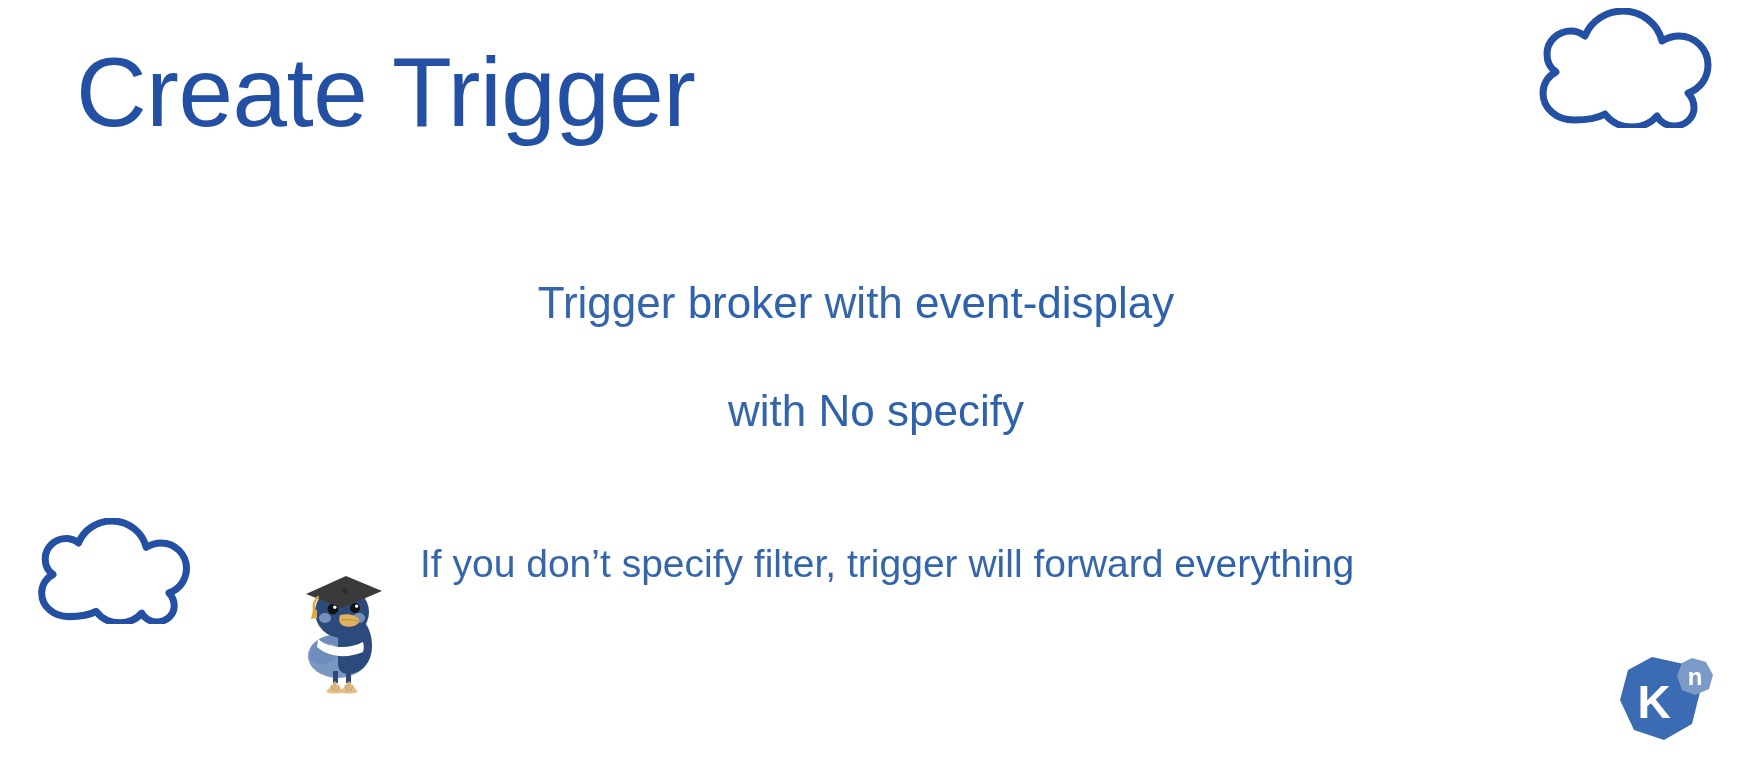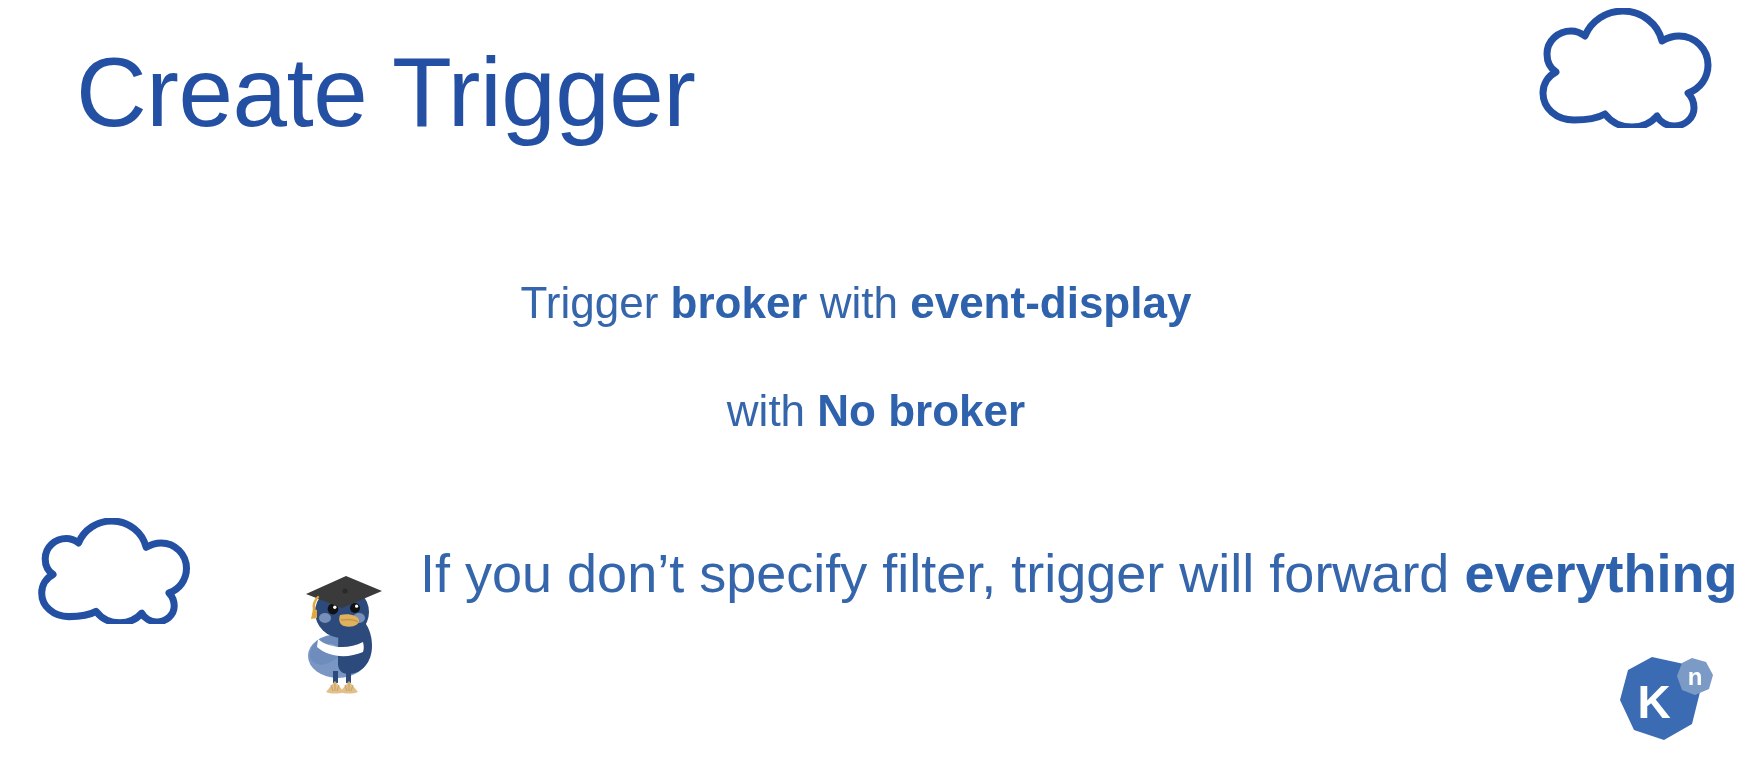--- a/index.html
+++ b/index.html
@@ -34,39 +34,39 @@
   
   .body-line {
     position: absolute;
     font-size: 44px;
     font-weight: 400;
     color: #3566AC;
     white-space: nowrap;
     line-height: 1.25;
   }
   .body-line b {
-    font-weight: 700;
+    font-weight: 400;
     color: #2F62AC;
   }
   #body-line-1 {
     left: 0;
     top: 275px;
     width: 1712px;
     text-align: center;
   }
   #body-line-2 {
     left: 0;
     top: 383px;
     width: 1752px;
     text-align: center;
   }
   #body-line-3 {
     left: 420px;
     top: 540px;
-    font-size: 54px;
+    font-size: 39px;
   }
 
   
   .cloud {
     position: absolute;
   }
   #cloud-top-right {
     left: 1516px;
     top: 8px;
     width: 196px;
@@ -143,21 +143,21 @@
                C178 110 169 118 158 118
                C151 118 144 114 141 108
                C135 115 126 119 116 119
                C105 119 95 114 89 106
                C82 110 70 112 58 112 Z" fill="none" stroke="#2450A4" stroke-width="8" stroke-linejoin="round"></path>
     </svg>
   </div>
 
   <div class="body-line" id="body-line-1"><span>Trigger </span><b>broker</b><span> with </span><b>event-display</b></div>
 
-  <div class="body-line" id="body-line-2"><span>with </span><b>No broker</b></div>
+  <div class="body-line" id="body-line-2"><span>with </span><b>No specify</b></div>
 
   <div id="bird-mascot">
     <svg viewBox="0 0 86 126" width="86" height="126" aria-hidden="true">
 
       <ellipse cx="38" cy="86" rx="30" ry="22" fill="#7A97C4"></ellipse>
       <path d="M10 86 C10 74 20 66 32 66 C40 66 46 70 49 76
                C44 84 34 92 22 95 C15 94 10 91 10 86 Z" fill="#6E8CBC"></path>
 
       <path d="M22 78 C26 74 33 74 36 78 C33 80 28 81 24 80" fill="none" stroke="#8FA8CE" stroke-width="2" stroke-linecap="round"></path>
 

